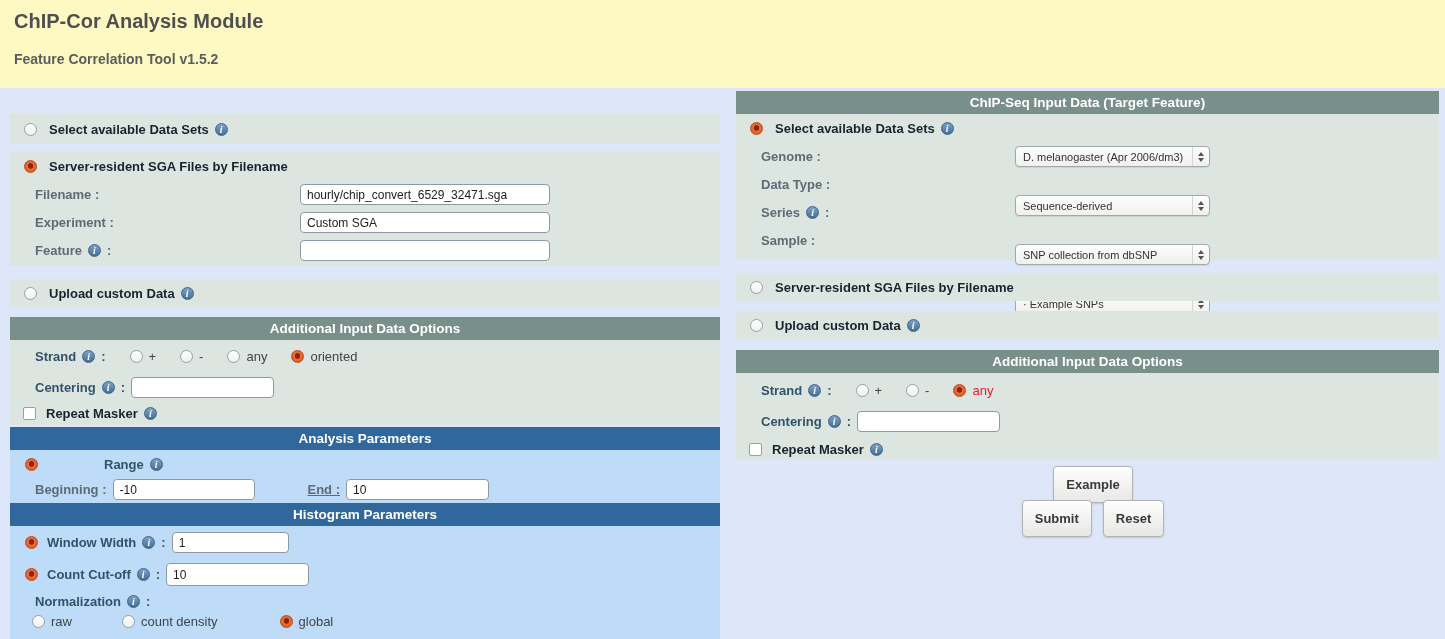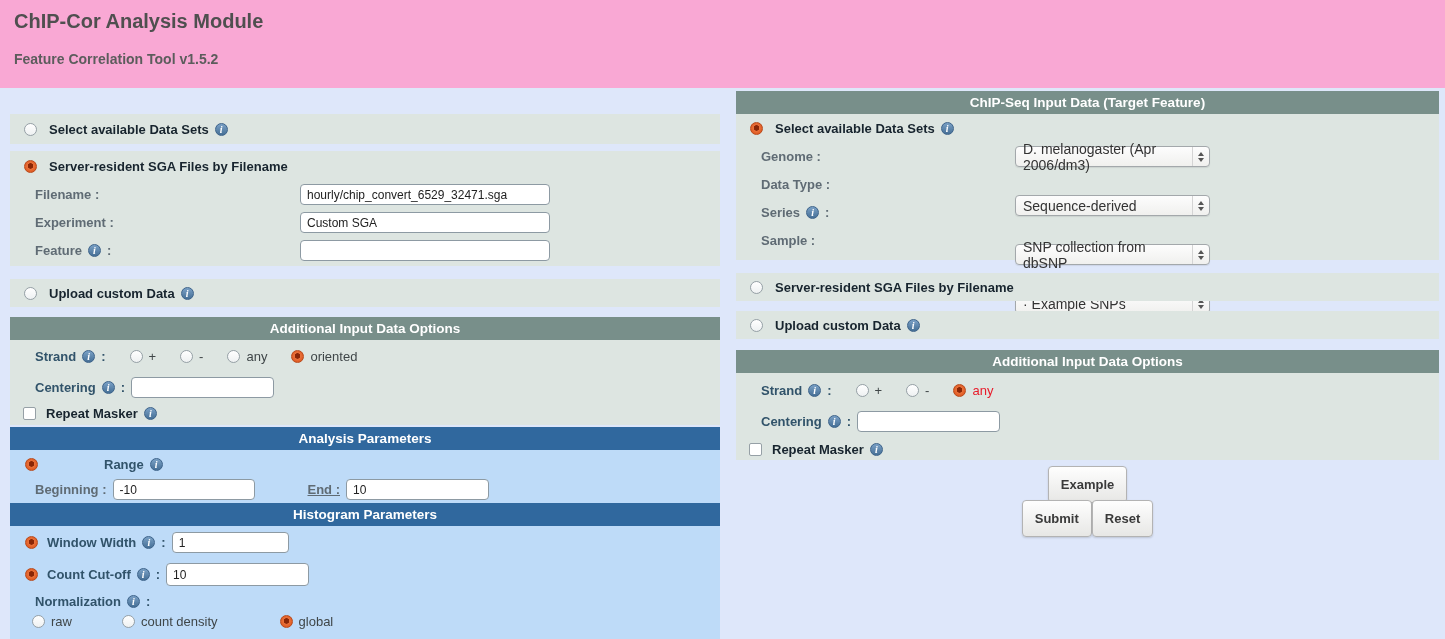--- a/index.html
+++ b/index.html
@@ -1,18 +1,18 @@
 <!DOCTYPE html>
 <html><head>
 <meta charset="utf-8">
 <style>
   * { box-sizing: border-box; margin: 0; padding: 0; }
   body { font-family: "Liberation Sans", sans-serif; }
   .page { position: relative; width: 1445px; height: 639px; background: #dee7fa; overflow: hidden; }
-  .topbar { position: absolute; left: 0; top: 0; width: 1445px; height: 88px; background: #f9a8d4; }
+  .topbar { position: absolute; left: 0; top: 0; width: 1445px; height: 88px; background: #fef9c3; }
   .title { position: absolute; left: 14px; top: 10px; font-size: 20px; font-weight: bold; color: #4f4f4f; }
   .subtitle { position: absolute; left: 14px; top: 51px; font-size: 14px; font-weight: bold; color: #5c5c5c; }
 
   .abs { position: absolute; }
   .hdr-green { background: #788f8a; color: #fff; font-size: 13.5px; font-weight: bold; text-align: center; line-height: 23px; height: 23px; }
   .hdr-blue  { background: #30689e; color: #fff; font-size: 13.5px; font-weight: bold; text-align: center; line-height: 23px; height: 23px; }
   .blk-gray  { background: #dde5e1; }
   .blk-blue  { background: #bedbf8; }
 
   .lbl-dark { font-size: 13px; font-weight: bold; color: #17242e; }
@@ -34,34 +34,34 @@
           background: linear-gradient(#7ba1c6,#456f96); border: 1px solid #3d638a;
           color: #fff; font-size: 10px; line-height: 12px; text-align: center;
           font-style: italic; font-family: "Liberation Serif", serif; font-weight: bold; flex: 0 0 auto; }
   .info::before { content: "i"; }
 
   input.txt { height: 21px; border: 1px solid #8d9aa3; border-radius: 4px; padding: 0 6px;
           font-family: "Liberation Sans", sans-serif; font-size: 12px; color: #222; background: #fff; }
 
   .select { position: relative; height: 21px; border: 1px solid #a3a8ab; border-radius: 4px;
           background: linear-gradient(#fdfdfd,#f0f0ee); display: flex; align-items: center;
-          padding: 0 22px 0 7px; font-size: 14px; color: #333; cursor: default;
+          padding: 0 22px 0 7px; font-size: 11px; color: #333; cursor: default;
           box-shadow: 0 1px 1px rgba(0,0,0,0.08); }
   .select .spin { position: absolute; right: 0; top: 0; width: 17px; height: 100%;
           border-left: 1px solid #d4d4d4; display: flex; flex-direction: column;
           align-items: center; justify-content: center; gap: 2px; }
   .select .spin i { display: block; width: 0; height: 0; border-left: 3.5px solid transparent;
           border-right: 3.5px solid transparent; }
   .select .spin .up { border-bottom: 4px solid #555; }
   .select .spin .dn { border-top: 4px solid #555; }
 
   .btn { display: inline-block; height: 37px; padding: 0 12px; border: 1px solid #b3b3b3;
          border-radius: 4px; background: linear-gradient(#fefefe,#e7e7e5);
          font-family: "Liberation Sans", sans-serif; font-size: 13px; font-weight: bold; color: #3a3a3a;
-         box-shadow: 0 1px 2px rgba(0,0,0,0.15); line-height: 21px; cursor: pointer; }
+         box-shadow: 0 1px 2px rgba(0,0,0,0.15); line-height: 21px; cursor: pointer; margin-left: 11px; }
 </style>
 </head>
 <body>
 
 <div class="page">
 
   <div class="topbar">
     <div class="title">ChIP-Cor Analysis Module</div>
     <div class="subtitle">Feature Correlation Tool v1.5.2</div>
   </div>

